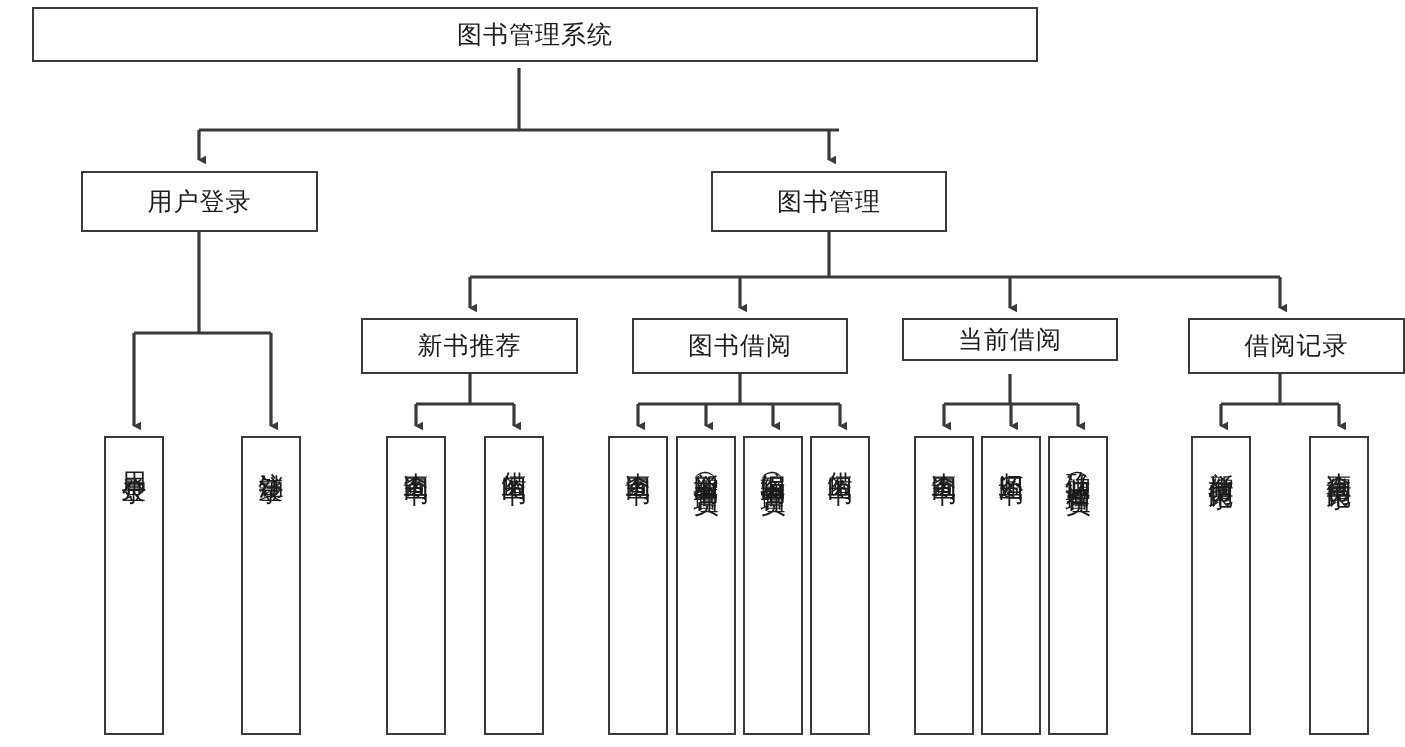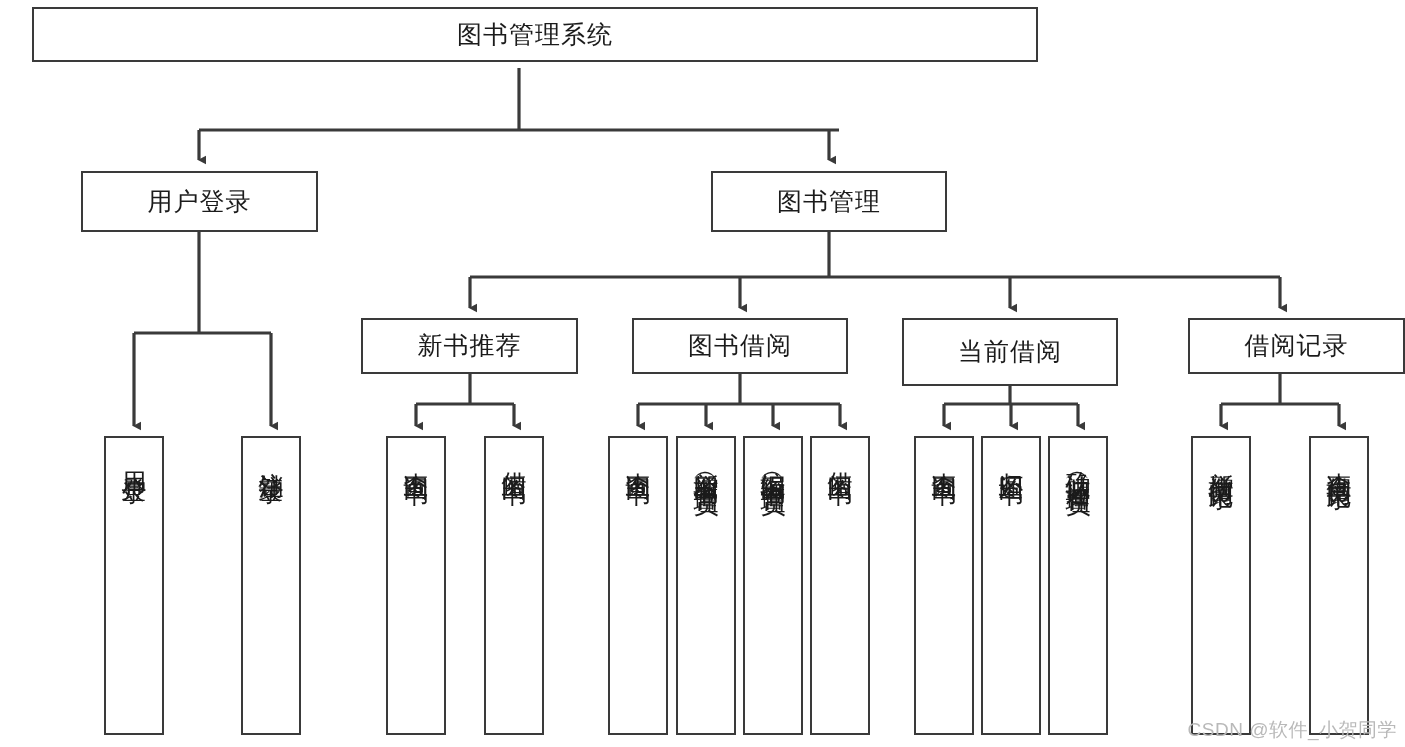--- a/index.html
+++ b/index.html
@@ -124,21 +124,21 @@
   </div>
 
   <div class="node h" style="left:361px;top:318px;width:217px;height:56px;justify-content:center;">
     <span class="lbl">新书推荐</span>
   </div>
 
   <div class="node h" style="left:632px;top:318px;width:216px;height:56px;">
     <span class="lbl">图书借阅</span>
   </div>
 
-  <div class="node h" style="left:902px;top:318px;width:216px;height:68px;">
+  <div class="node h" style="left:902px;top:318px;width:216px;height:43px;">
     <span class="lbl">当前借阅</span>
   </div>
 
   <div class="node h" style="left:1172px;top:318px;width:217px;height:56px;margin-left:16px;">
     <span class="lbl">借阅记录</span>
   </div>
 
   <div class="node v" style="left:104px;top:436px;width:60px;height:299px;">
     <span class="lbl">用户登录</span>
   </div>
@@ -176,15 +176,14 @@
     <span class="lbl">确认归还（管理员）</span>
   </div>
 
   <div class="node v" style="left:1191px;top:436px;width:60px;height:299px;">
     <span class="lbl">新增借阅记录</span>
   </div>
   <div class="node v" style="left:1309px;top:436px;width:60px;height:299px;">
     <span class="lbl">查询借阅记录</span>
   </div>
 
-  <div class="watermark">CSDN @软件_小贺同学</div>
 
 </div>
 
 </body></html>

